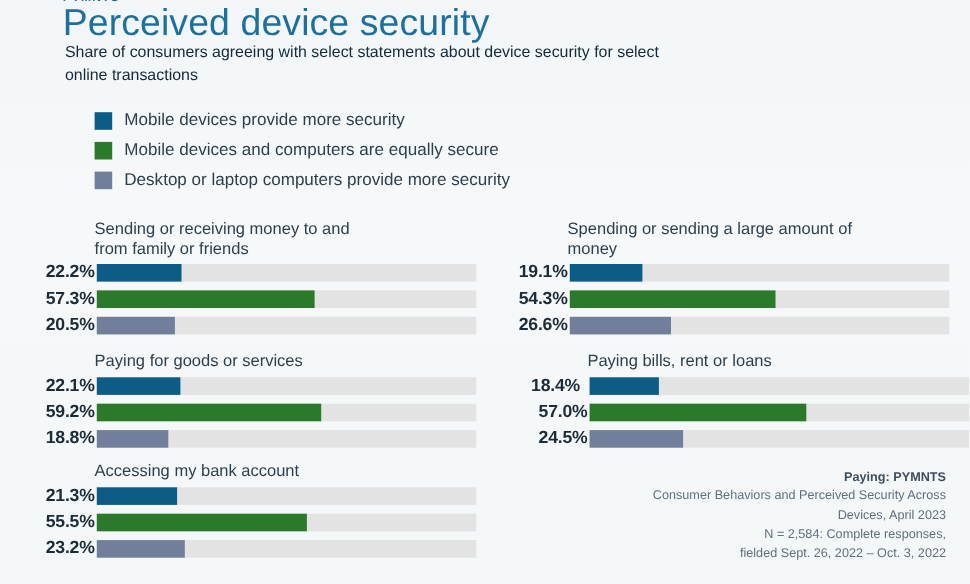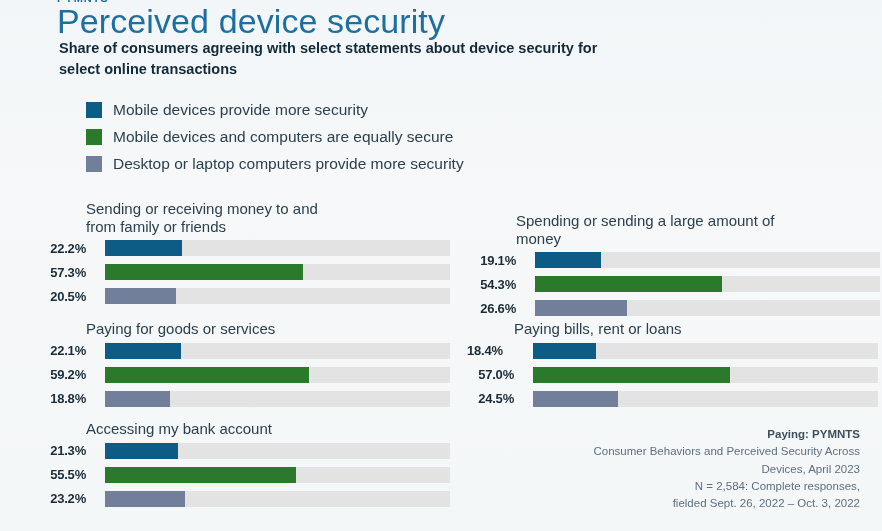--- a/index.html
+++ b/index.html
@@ -52,21 +52,21 @@
     color: #1f6f9e;
     letter-spacing: 0.1px;
     white-space: nowrap;
   }
   .subtitle {
     position: absolute;
     left: 59px;
     top: 38px;
     width: 580px;
     font-size: 14.5px;
-    font-weight: bold;
+    font-weight: normal;
     color: #122a3a;
     line-height: 1.45;
   }
 
   
   .legend {
     position: absolute;
     left: 86px;
     top: 96px;
   }
@@ -99,26 +99,26 @@
     margin: 0 0 3px 0;
     white-space: pre-line;
   }
   .bar-row {
     display: flex;
     align-items: center;
     height: 20px;
     margin-bottom: 4px;
   }
   .bar-value {
-    font-size: 13px;
+    font-size: 16px;
     font-weight: bold;
     color: #1b2c38;
     text-align: right;
     flex: 0 0 auto;
-    padding-right: 19px;
+    padding-right: 2px;
     letter-spacing: -0.2px;
   }
   .bar-track {
     position: relative;
     height: 16px;
     background: #e3e3e3;
     flex: 0 0 auto;
   }
   .bar-fill {
     position: absolute;
@@ -187,21 +187,21 @@
           </div>
         </div>
         <div class="bar-row">
           <div class="bar-value" style="width: 58px;">20.5%</div>
           <div class="bar-track" style="width: 345px; background: rgb(227, 227, 227);">
             <div class="bar-fill" style="width: 20.5%; background: rgb(114, 127, 155);"></div>
           </div>
         </div>
       </div>
       <div class="group" style="left: 458px; top: 200px;">
-        <div class="group-title" style="margin-left: 58px; width: 345px; margin-top: 12px;">Spending or sending a large amount of
+        <div class="group-title" style="margin-left: 58px; width: 345px;">Spending or sending a large amount of
 money</div>
         <div class="bar-row">
           <div class="bar-value" style="width: 58px;">19.1%</div>
           <div class="bar-track" style="width: 345px; background: rgb(227, 227, 227);">
             <div class="bar-fill" style="width: 19.1%; background: rgb(13, 92, 134);"></div>
           </div>
         </div>
         <div class="bar-row">
           <div class="bar-value" style="width: 58px;">54.3%</div>
           <div class="bar-track" style="width: 345px; background: rgb(227, 227, 227);">
@@ -229,21 +229,21 @@
             <div class="bar-fill" style="width: 59.2%; background: rgb(43, 122, 43);"></div>
           </div>
         </div>
         <div class="bar-row">
           <div class="bar-value" style="width: 58px;">18.8%</div>
           <div class="bar-track" style="width: 345px; background: rgb(227, 227, 227);">
             <div class="bar-fill" style="width: 18.8%; background: rgb(114, 127, 155);"></div>
           </div>
         </div>
       </div>
-      <div class="group" style="left: 456px; top: 320px;">
+      <div class="group" style="left: 476px; top: 320px;">
         <div class="group-title" style="margin-left: 58px; width: 345px;">Paying bills, rent or loans</div>
         <div class="bar-row">
           <div class="bar-value" style="width: 58px; text-align: center;">18.4%</div>
           <div class="bar-track" style="width: 345px; background: rgb(227, 227, 227);">
             <div class="bar-fill" style="width: 18.4%; background: rgb(13, 92, 134);"></div>
           </div>
         </div>
         <div class="bar-row">
           <div class="bar-value" style="width: 58px;">57.0%</div>
           <div class="bar-track" style="width: 345px; background: rgb(227, 227, 227);">

